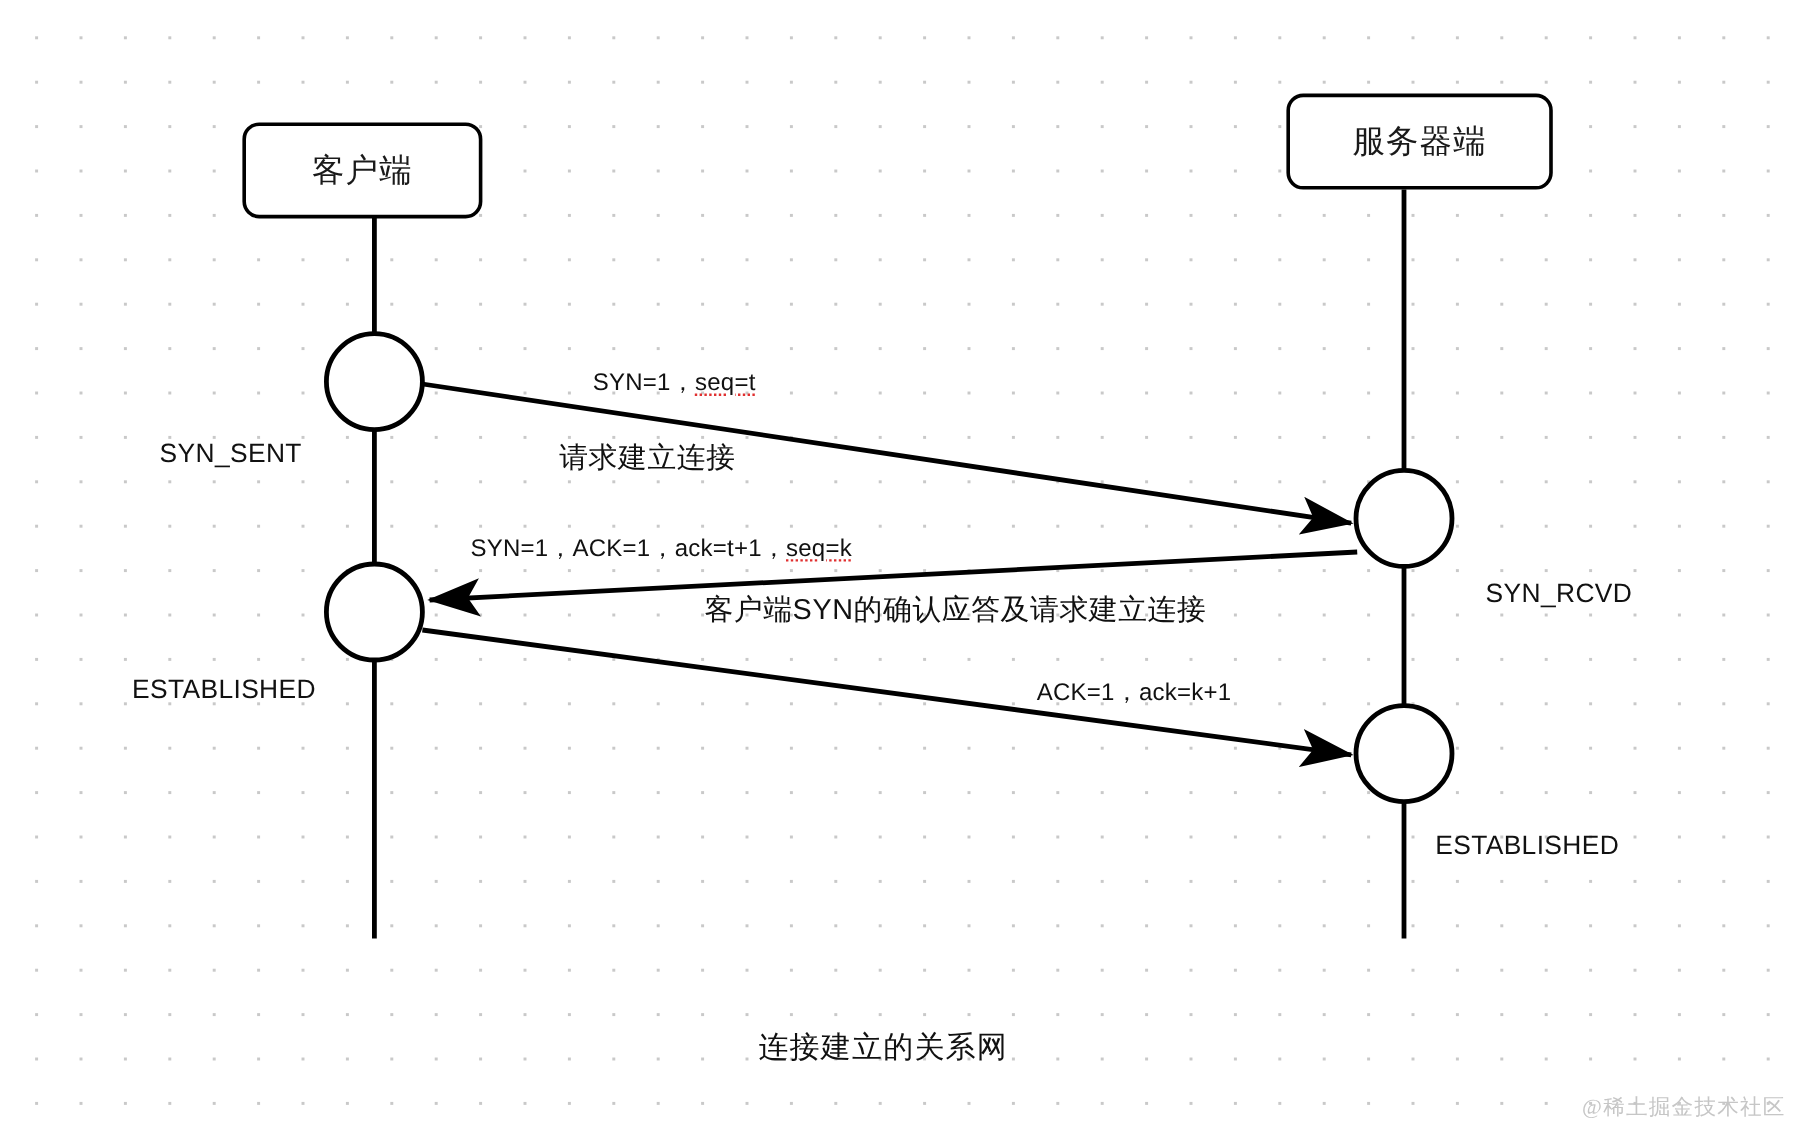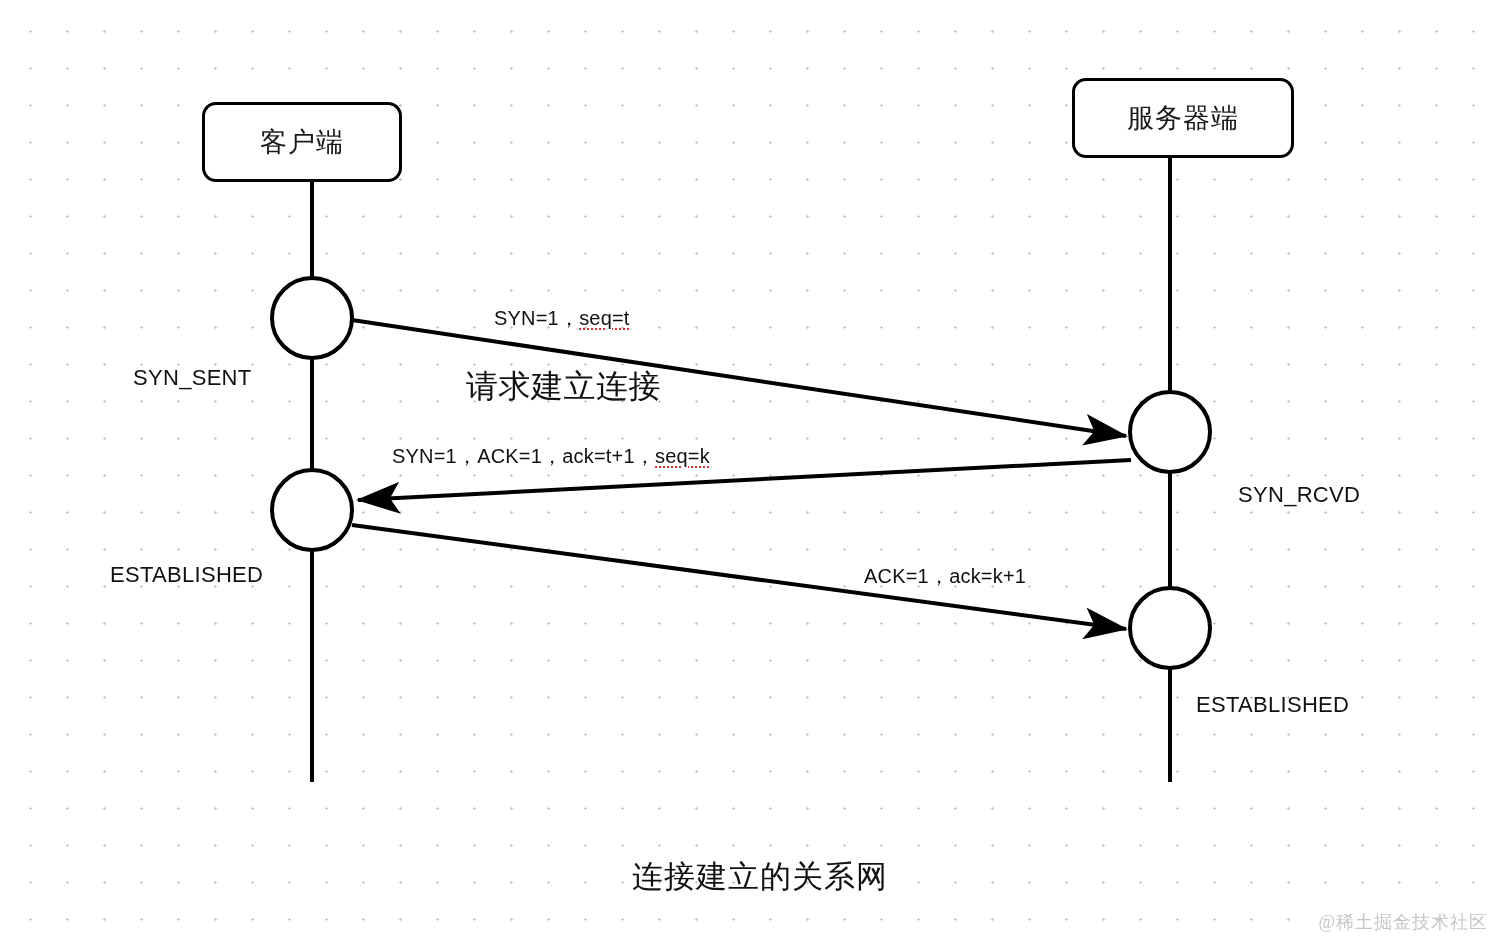--- a/index.html
+++ b/index.html
@@ -47,25 +47,25 @@
   }
   .state-lbl {
     font-size: 22px;
     letter-spacing: 0.3px;
   }
   .msg-lbl {
     font-size: 20px;
     letter-spacing: 0.2px;
   }
   .desc-lbl {
-    font-size: 32px;
+    font-size: 24px;
     letter-spacing: 0.5px;
   }
   .caption-lbl {
-    font-size: 31px;
+    font-size: 25px;
     letter-spacing: 1px;
   }
   .spell {
     text-decoration: underline;
     text-decoration-style: dotted;
     text-decoration-color: #e03030;
     text-decoration-thickness: 2px;
     text-underline-offset: 3px;
   }
   .watermark {
@@ -124,20 +124,21 @@
   <div class="lbl state-lbl" style="left:1196px; top:692px;">ESTABLISHED</div>
 
   <div class="lbl msg-lbl" style="left:494px; top:305px;">
     <span>SYN=1，</span><span class="spell">seq=t</span>
   </div>
   <div class="lbl desc-lbl" style="left:466px; top:365px;">请求建立连接</div>
 
   <div class="lbl msg-lbl" style="left:392px; top:443px;">
     <span>SYN=1，ACK=1，ack=t+1，</span><span class="spell">seq=k</span>
   </div>
+  <div class="lbl desc-lbl" style="left:587px; top:492px;">客户端SYN的确认应答及请求建立连接</div>
 
   <div class="lbl msg-lbl" style="left:864px; top:563px;text-align:right;">
     <span>ACK=1，ack=k+1</span><span class="spell"></span>
   </div>
 
   <div class="lbl caption-lbl" style="left:632px; top:856px;">连接建立的关系网</div>
 
   <div class="watermark">@稀土掘金技术社区</div>
 
 </div>

